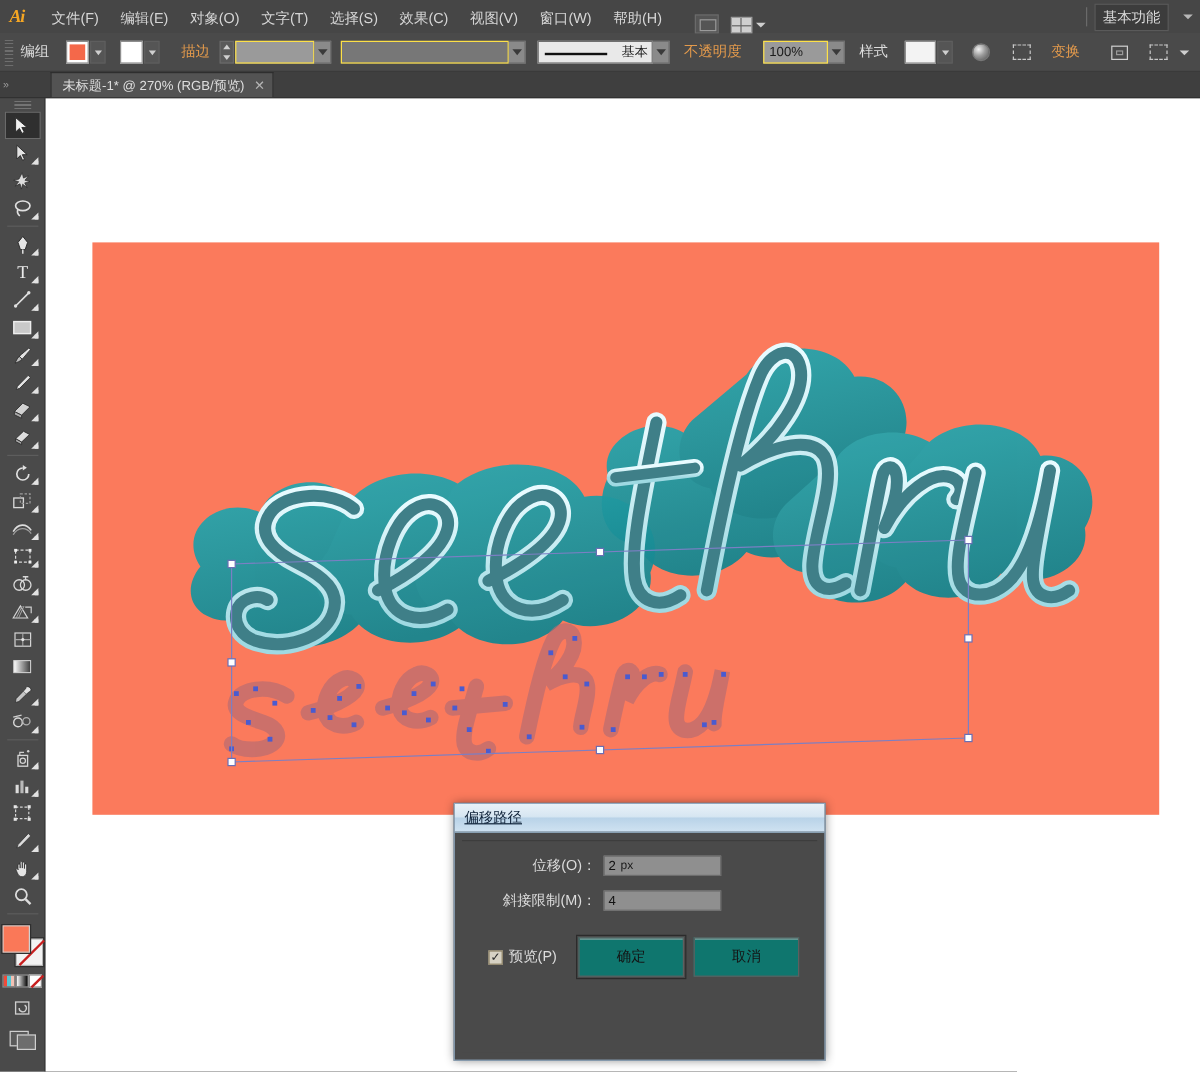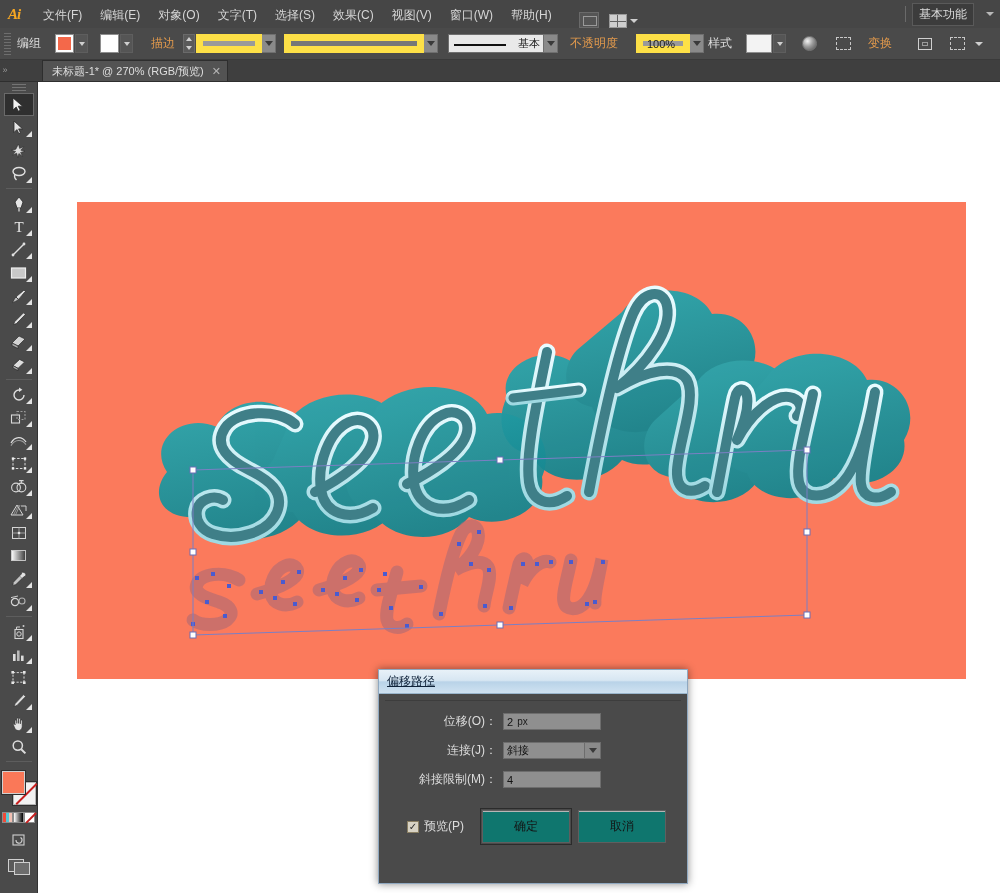--- a/index.html
+++ b/index.html
@@ -85,21 +85,21 @@
   .mini-caret::after{content:"";width:0;height:0;
     border-left:3px solid transparent;border-right:3px solid transparent;border-top:4px solid #cfcfcf;}
   .stepper {
     width:12px;height:19px;background:#5a5a5a;border:1px solid #6a6a6a;
     display:flex;flex-direction:column;justify-content:space-around;align-items:center;
   }
   .stepper i{width:0;height:0;border-left:3px solid transparent;border-right:3px solid transparent;}
   .stepper i.up{border-bottom:4px solid #d0d0d0;}
   .stepper i.dn{border-top:4px solid #d0d0d0;}
   .field {
-    height:19px; background:#9a9a9a; border:7px solid #fde047;
+    height:19px; background:#9a9a9a; border:1px solid #fde047;
     display:flex; align-items:center; padding:0 4px; color:#1c1c1c; font-size:11px;
   }
   .field.dark { background:#777; }
   .field-caret {
     width:14px;height:19px;background:#8a8a8a;border:1px solid #6f6f6f; border-left:none;
     display:flex;align-items:center;justify-content:center;
   }
   .field-caret::after{content:"";width:0;height:0;
     border-left:4px solid transparent;border-right:4px solid transparent;border-top:5px solid #3a3a3a;}
   .brush-field {
@@ -309,21 +309,21 @@
 
     <div class="brush-field" style="margin-left:10px">
       <span>基本</span>
     </div>
     <div class="field-caret"></div>
 
     <div class="cb-label accent" style="margin-left:12px">不透明度</div>
     <div class="field" style="width:54px;margin-left:4px">100%</div>
     <div class="field-caret"></div>
 
-    <div class="cb-label" style="margin-left:4px">样式</div>
+    <div class="cb-label" style="margin-left:12px">样式</div>
     <div class="swatch" style="width:26px;height:19px;background:#f3f3f3"></div>
     <div class="mini-caret"></div>
 
     <div class="tool-icon" style="margin-left:12px">
         <span class="circ-ico"></span>
       </div>
     <div class="tool-icon" style="margin-left:8px">
         <span class="dash-ico"></span>
       </div>
     <div class="cb-label accent" style="margin-left:10px">变换</div>
@@ -711,27 +711,20 @@
     <div class="dlg-body">
 
       <div class="dlg-row">
         <div class="dlg-label">位移(O)：</div>
         <div class="dlg-input">
           <span>2</span>
           <span class="unit">px</span>
         </div>
       </div>
 
-      <div class="dlg-row">
-        <div class="dlg-label">连接(J)：</div>
-        <div class="dlg-select">
-          <span>斜接</span>
-          <span class="ar"></span>
-        </div>
-      </div>
 
       <div class="dlg-row">
         <div class="dlg-label">斜接限制(M)：</div>
         <div class="dlg-input">
           <span>4</span>
         </div>
       </div>
 
       <div class="dlg-footer">
         <div class="chk">✓</div>

